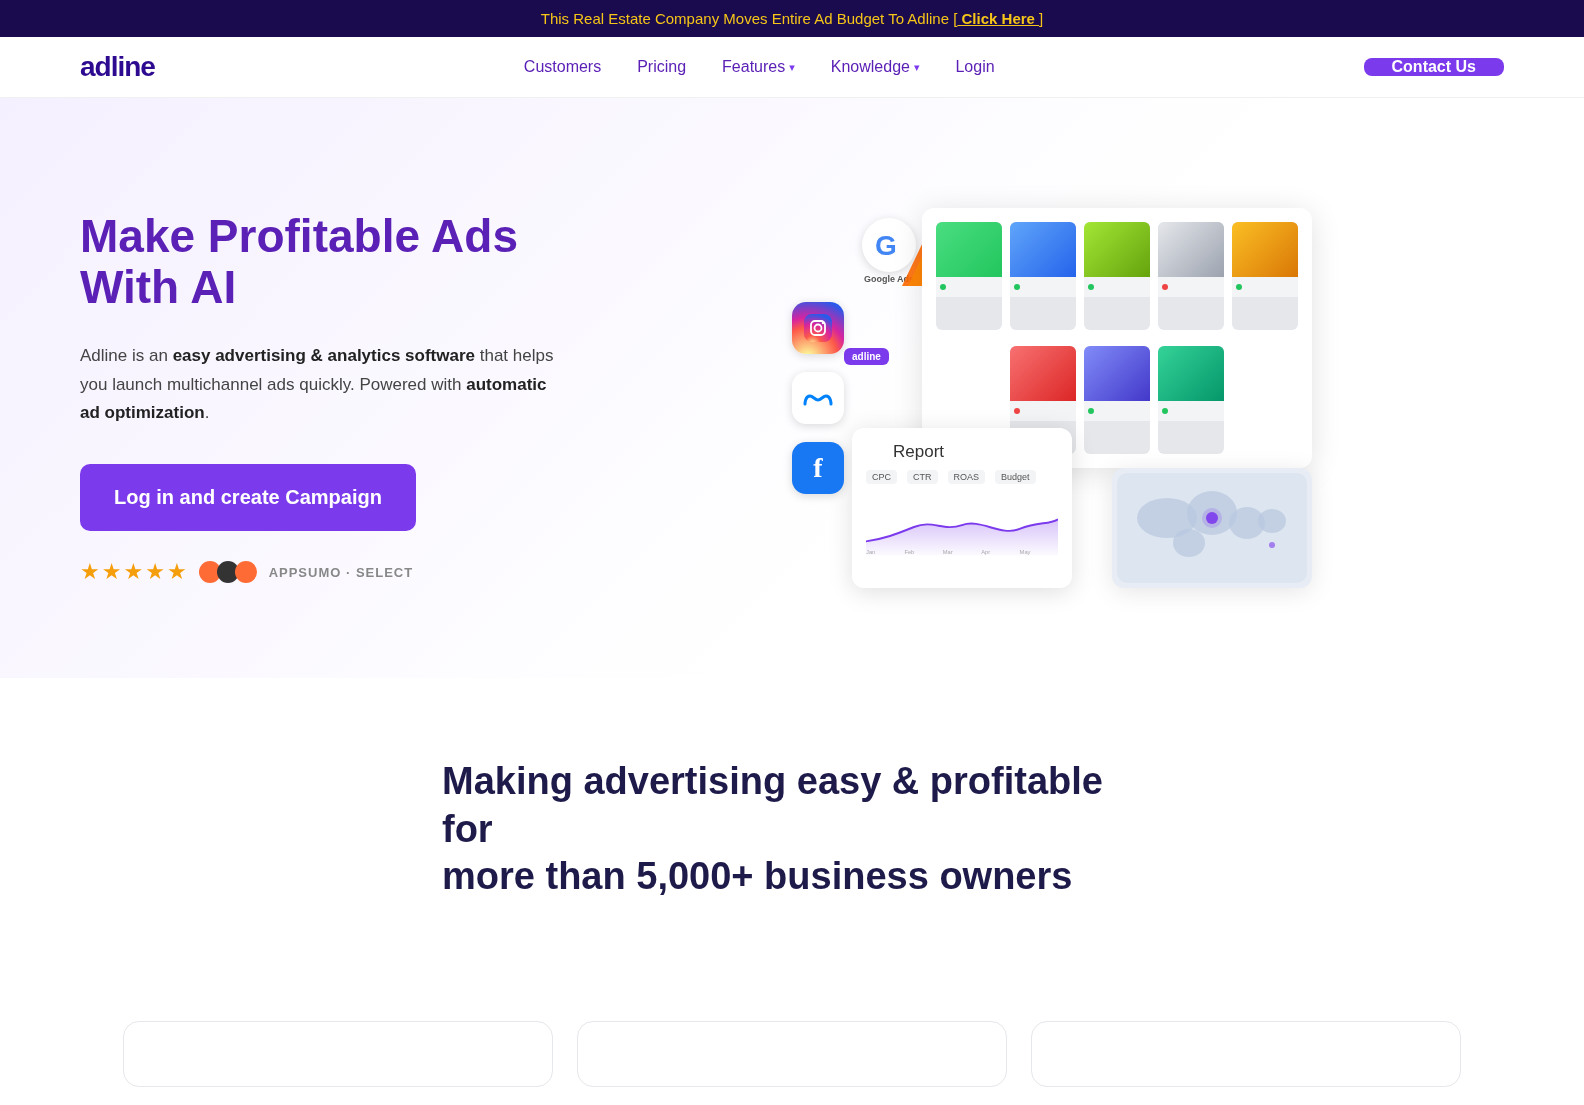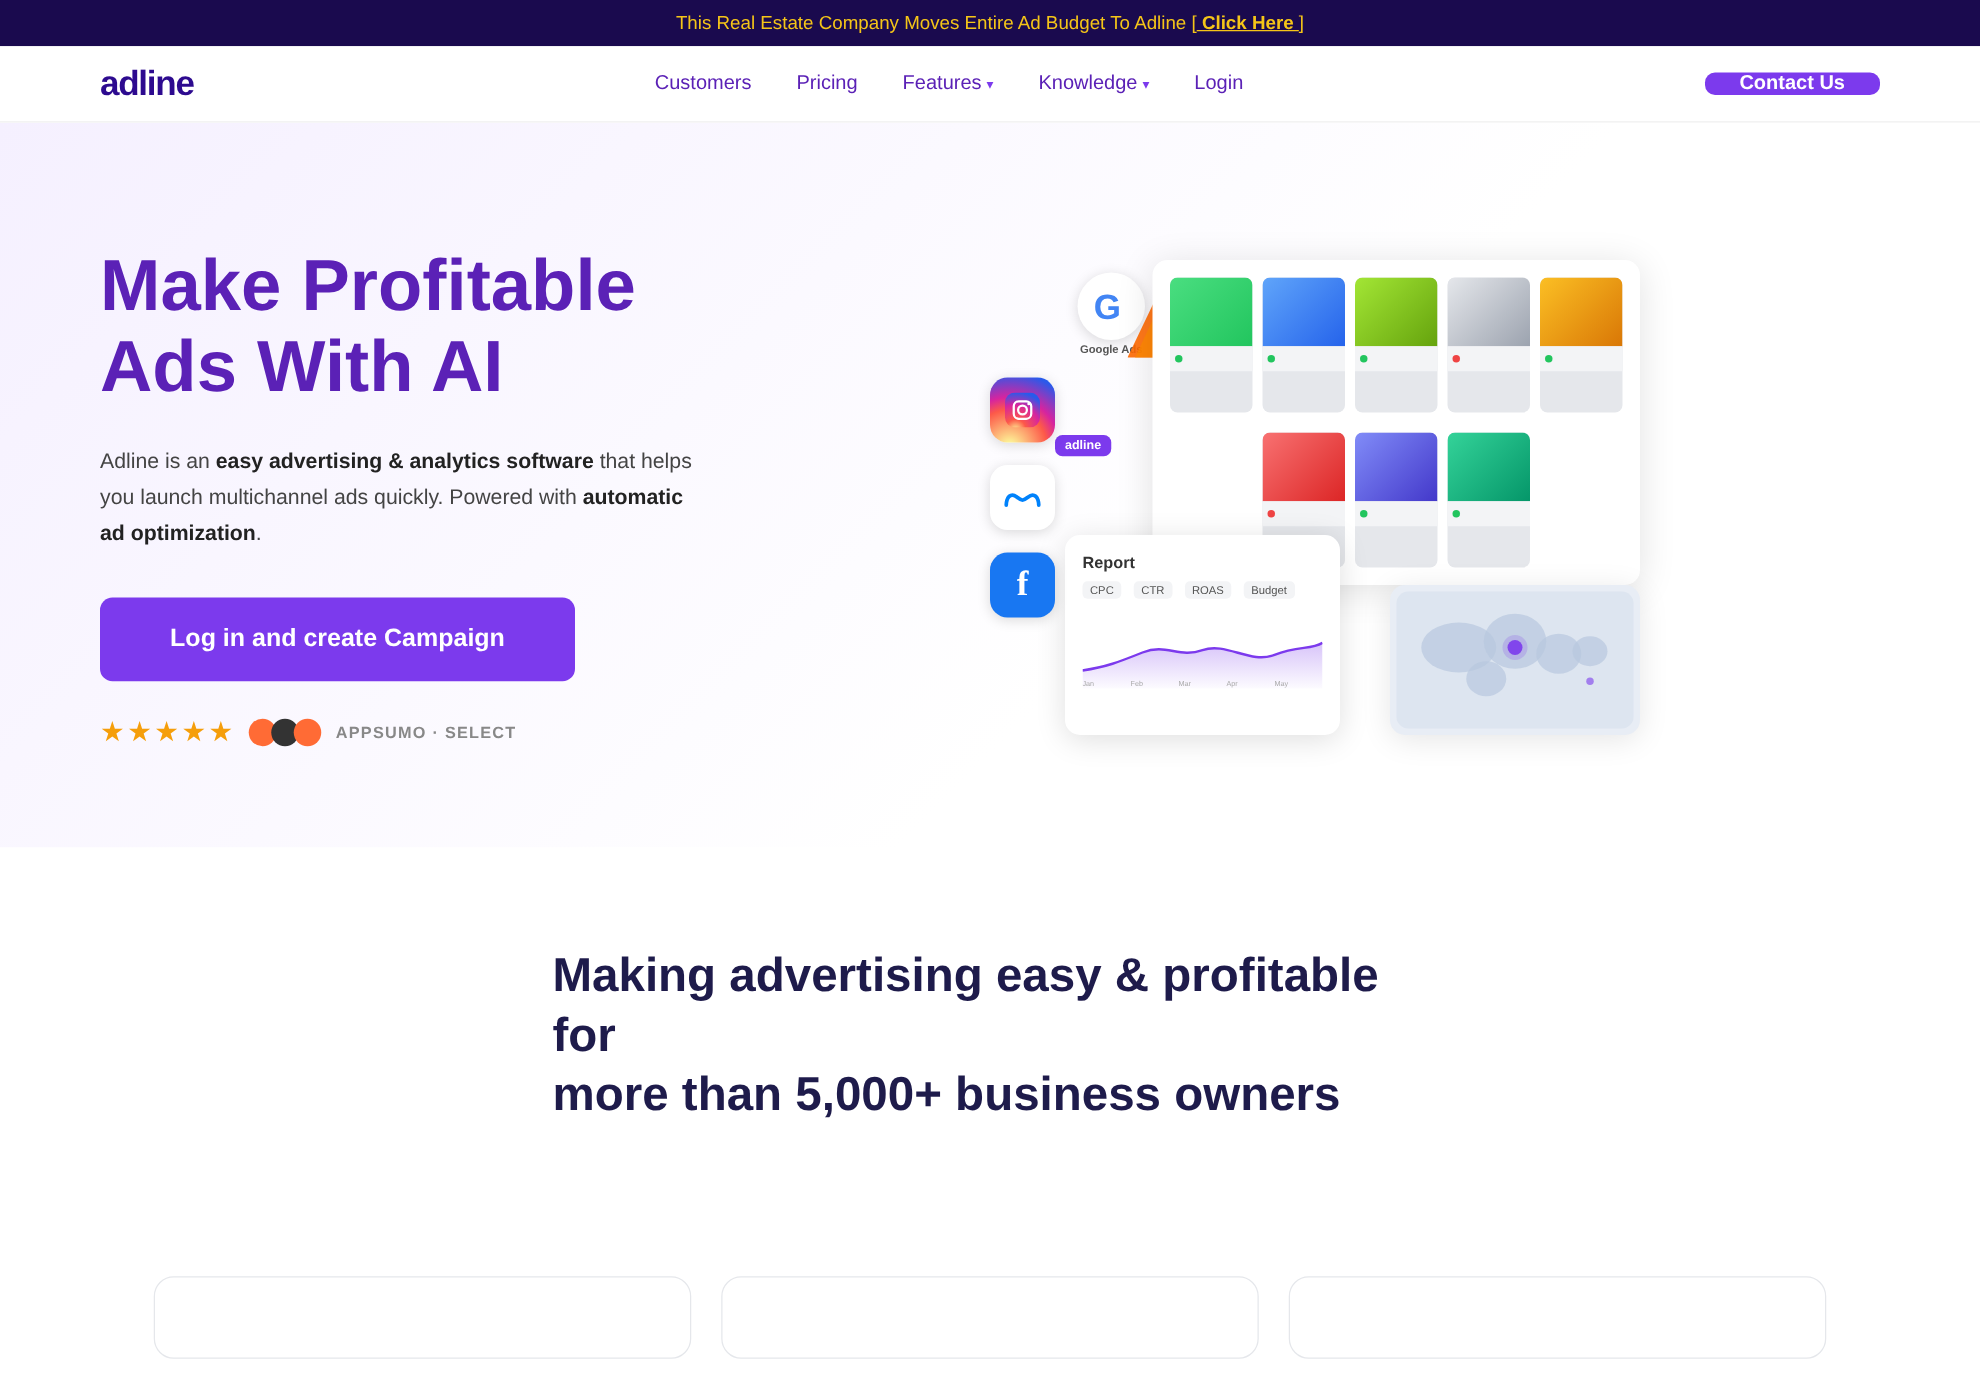--- a/index.html
+++ b/index.html
@@ -66,36 +66,36 @@
     .hero {
       display: flex;
       align-items: center;
       padding: 60px 80px 40px;
       background: linear-gradient(135deg, #f5f0ff 0%, #fff 60%);
       min-height: 580px;
       gap: 40px;
     }
     .hero-left { flex: 0 0 480px; max-width: 480px; }
     .hero-title {
-      font-size: 58px;
+      font-size: 46px;
       font-weight: 800;
       color: #5b21b6;
       line-height: 1.12;
       margin-bottom: 28px;
     }
     .hero-desc {
       font-size: 17px;
       color: #444;
       line-height: 1.7;
       margin-bottom: 36px;
     }
     .hero-desc strong { font-weight: 700; color: #222; }
     .cta-btn {
       display: block;
-      width: 380px;
+      width: 336px;
       background: #7c3aed;
       color: #fff;
       border: none;
       border-radius: 10px;
       padding: 22px 0;
       font-size: 20px;
       font-weight: 700;
       cursor: pointer;
       text-align: center;
       margin-bottom: 28px;
@@ -188,21 +188,21 @@
     
     .report-card {
       position: absolute;
       left: 60px; bottom: 0;
       width: 220px; height: 160px;
       background: #fff;
       border-radius: 12px;
       box-shadow: 0 4px 24px rgba(0,0,0,0.13);
       padding: 14px;
     }
-    .report-title { font-size: 13px; font-weight: 700; color: #333; margin-bottom: 8px; }
+    .report-title { font-size: 17px; font-weight: 400; color: #333; margin-bottom: 8px; margin-left: 27px; }
     .report-metrics { display: flex; gap: 10px; margin-bottom: 8px; flex-wrap: wrap; }
     .metric-chip { background: #f3f4f6; border-radius: 4px; padding: 2px 6px; font-size: 9px; color: #555; }
     .chart-area {
       width: 100%; height: 70px;
       position: relative;
     }
     .chart-svg { width: 100%; height: 100%; }
 
     
     .map-card {

